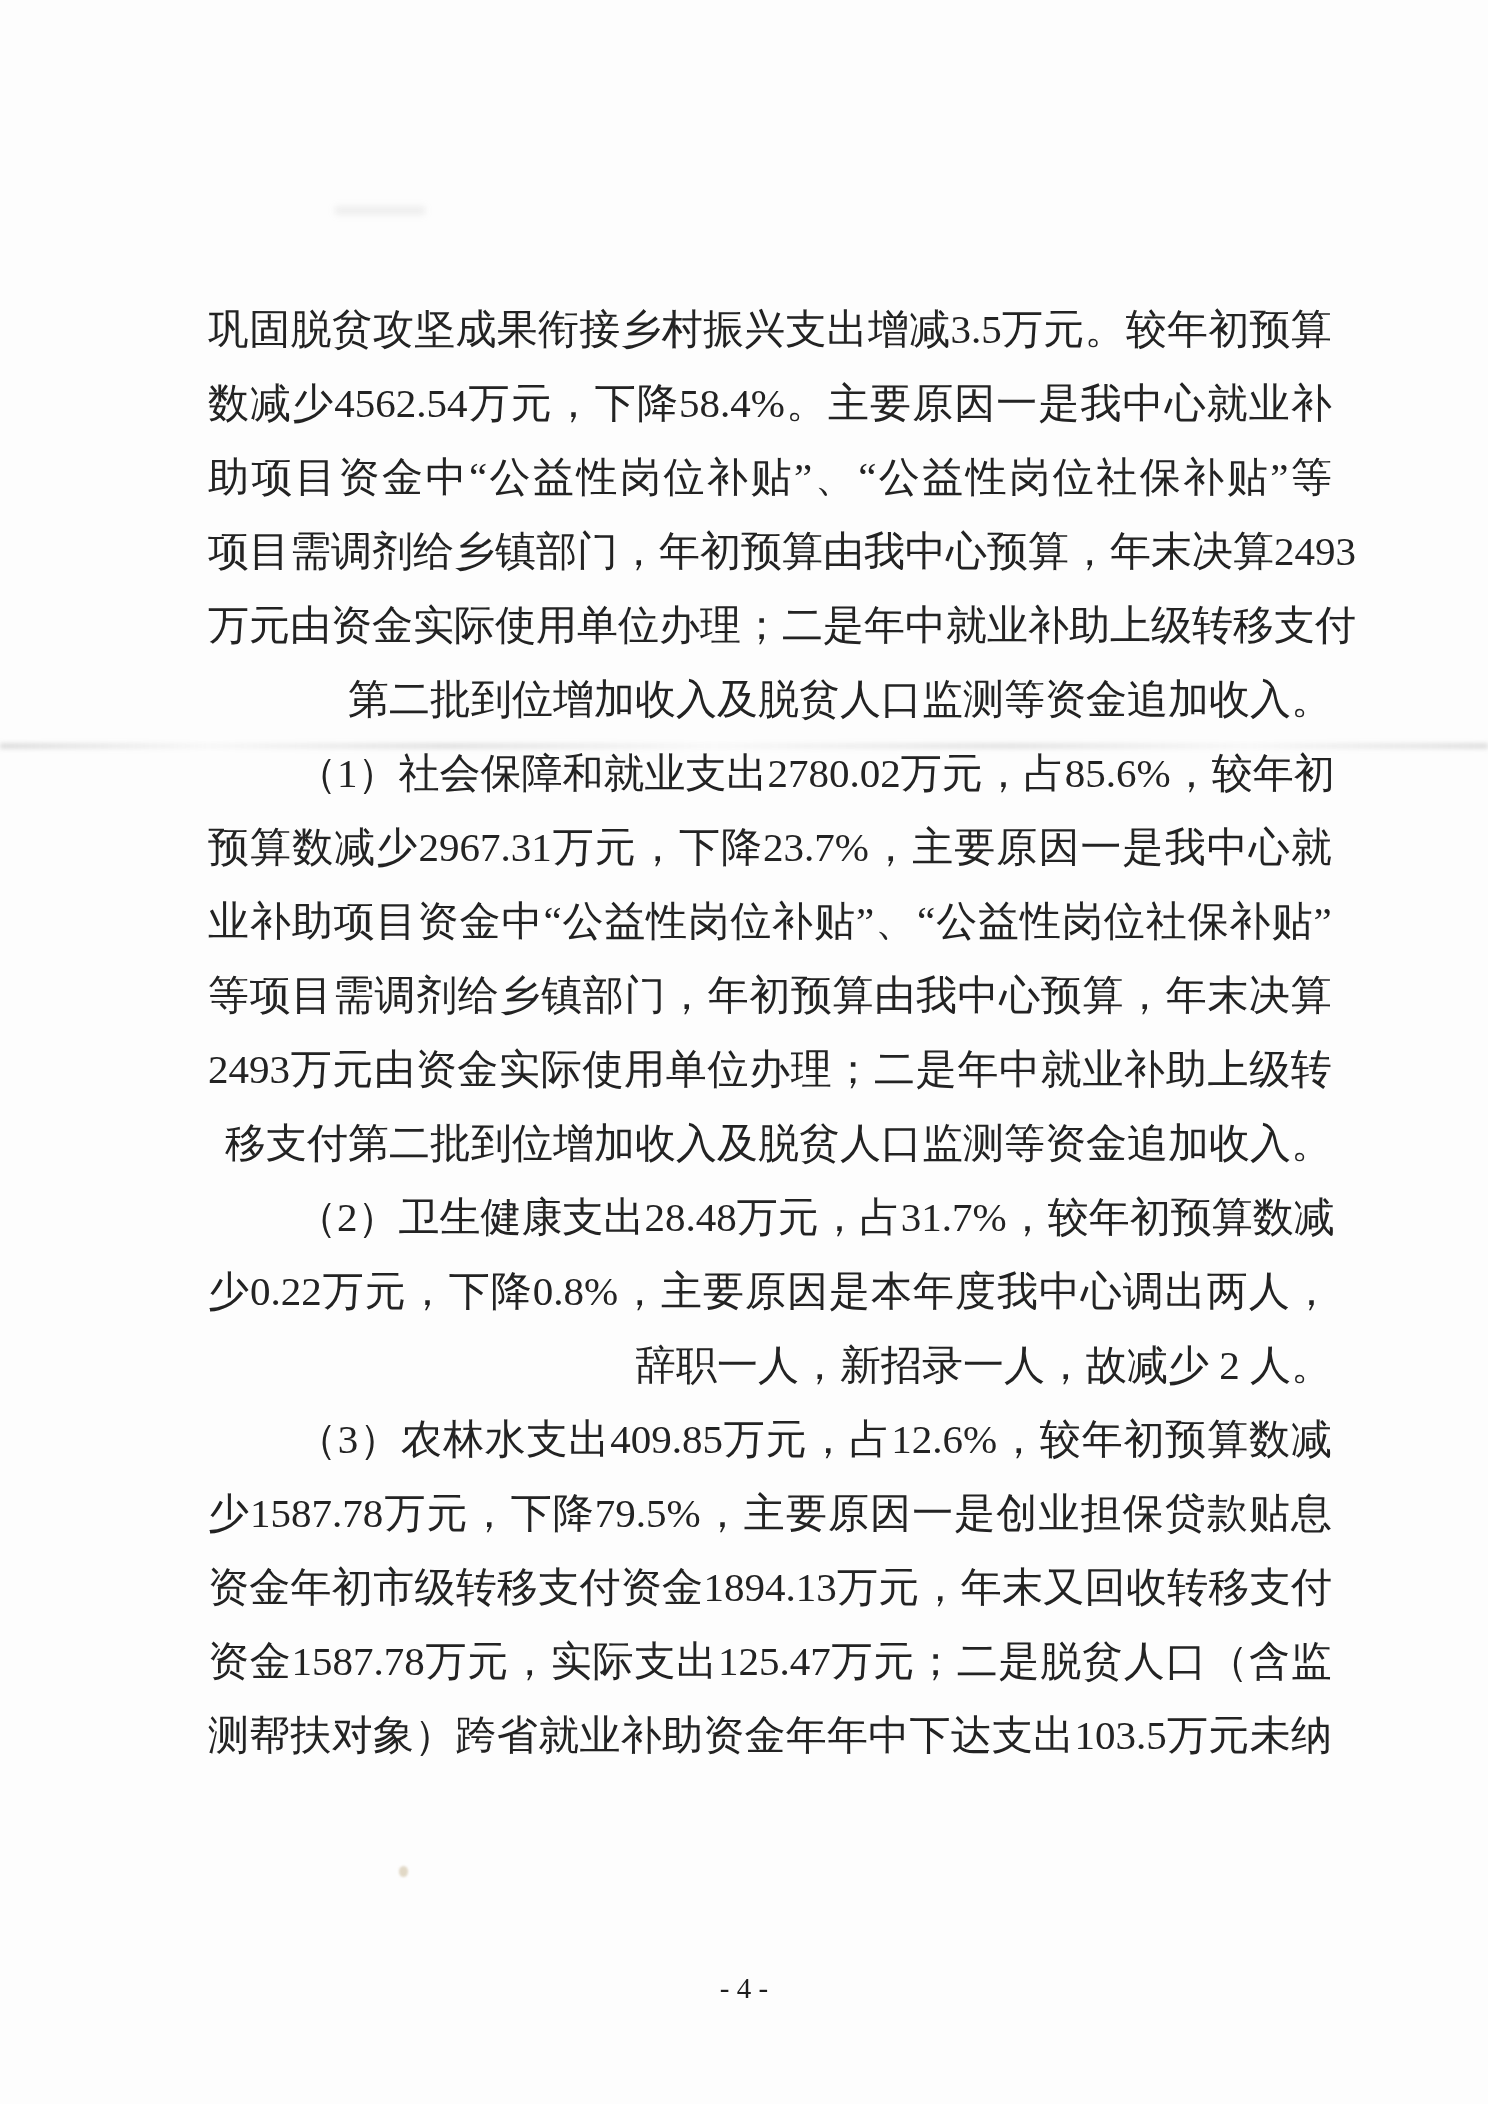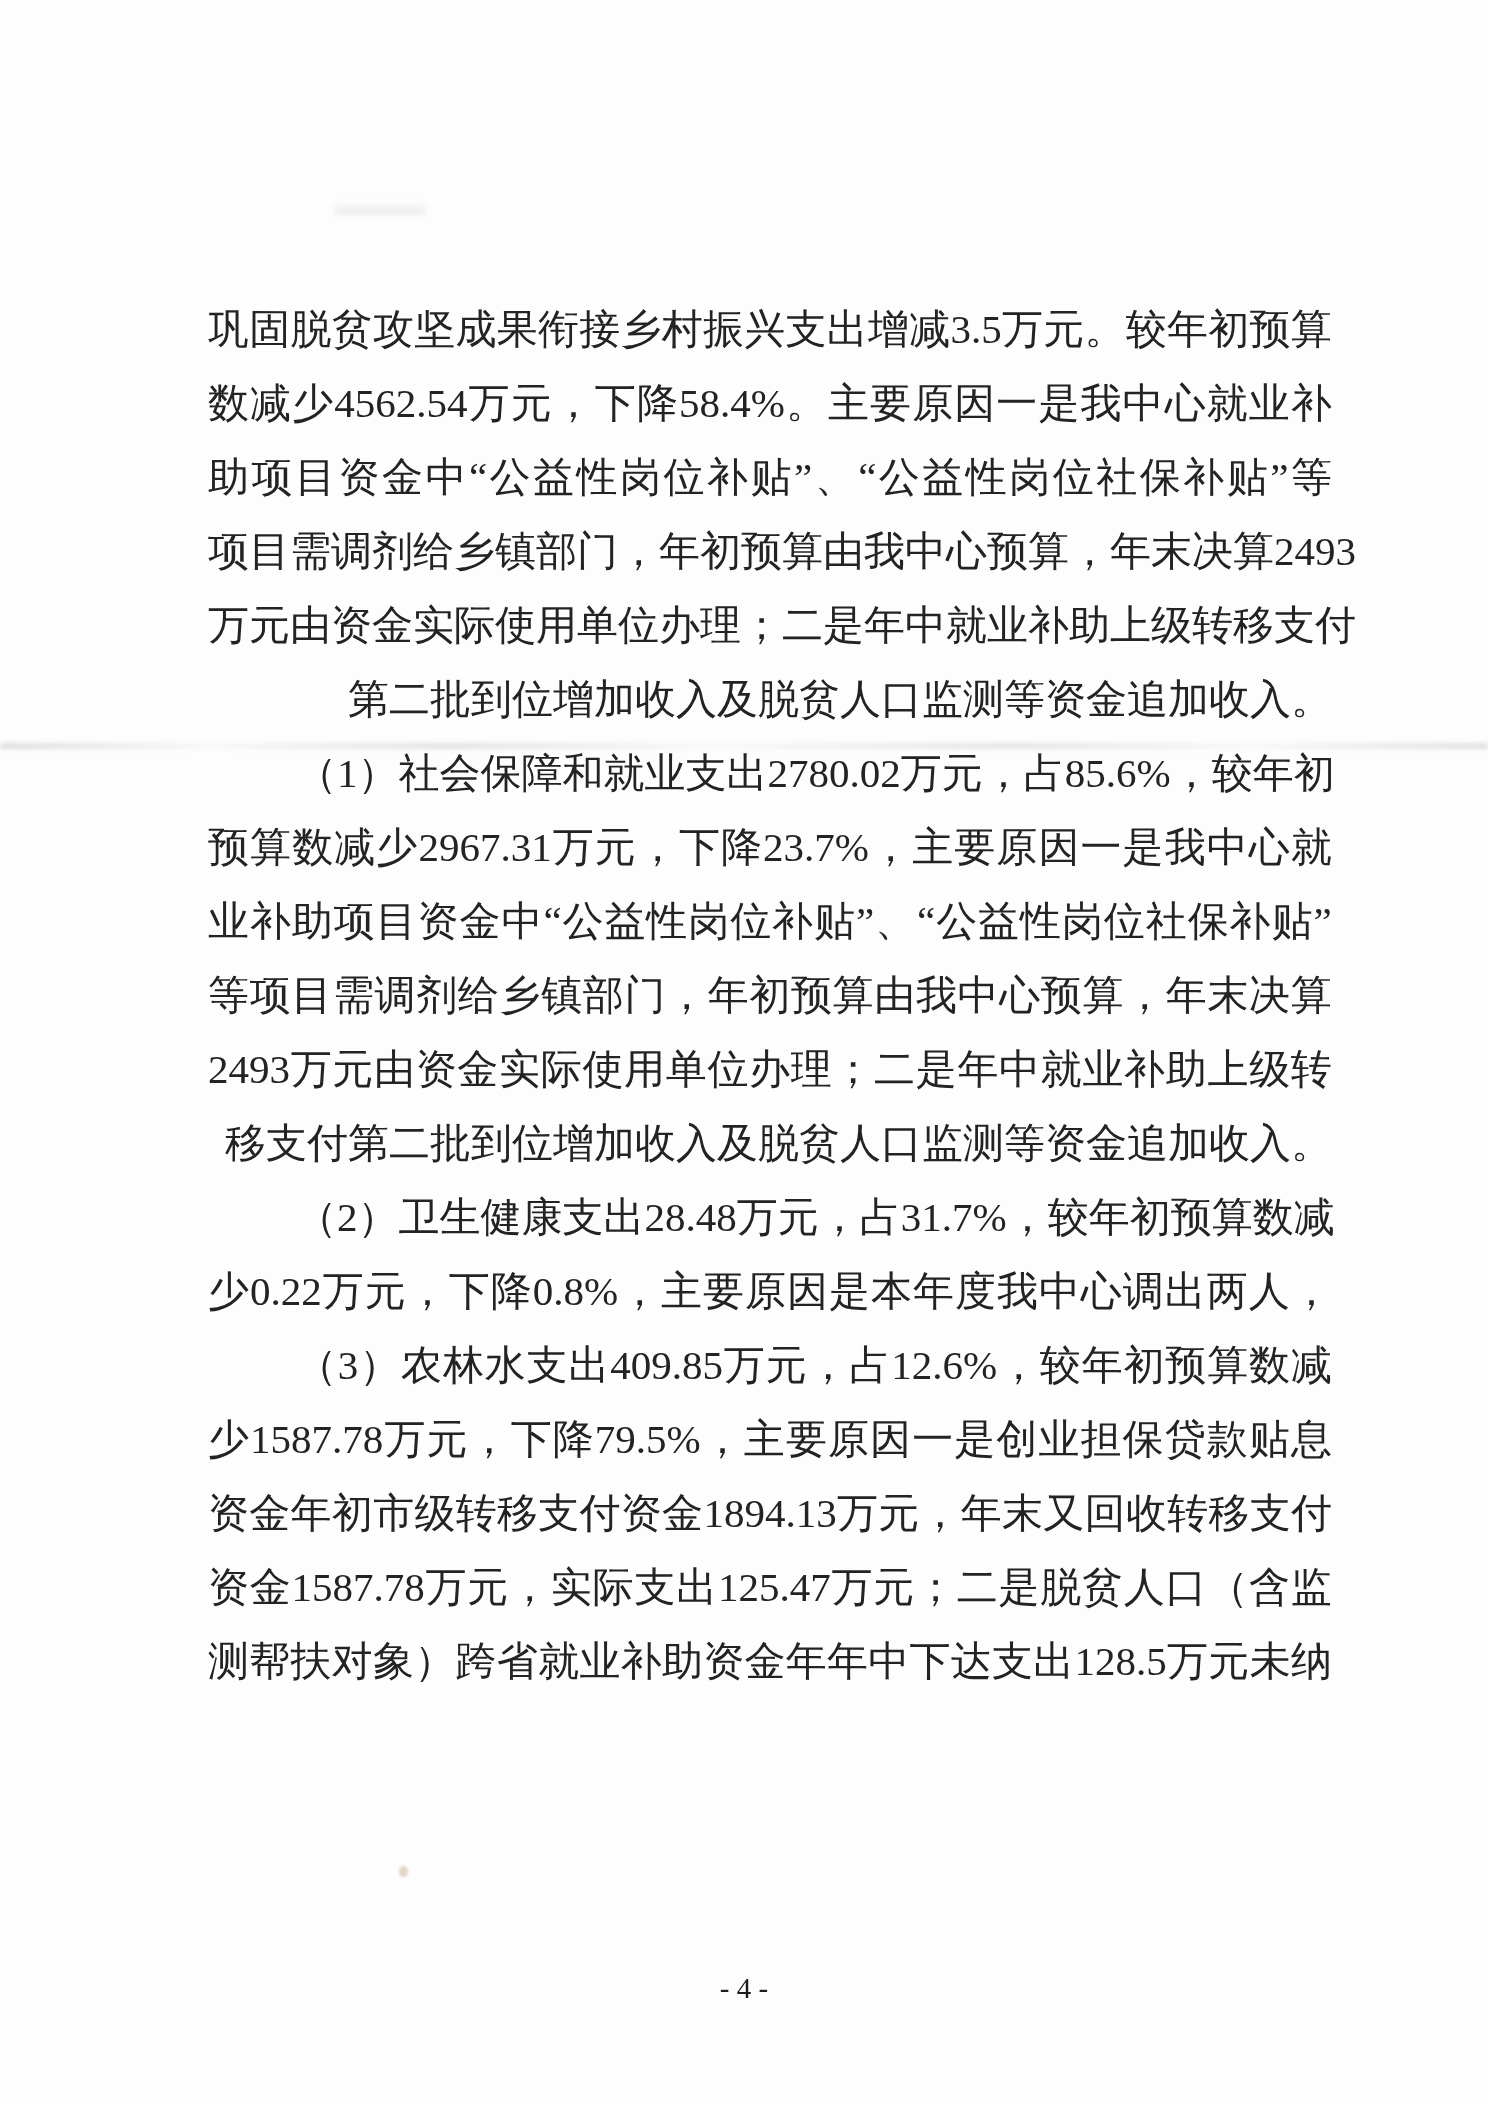--- a/index.html
+++ b/index.html
@@ -426,20 +426,21 @@
         <span>度</span>
         <span>我</span>
         <span>中</span>
         <span>心</span>
         <span>调</span>
         <span>出</span>
         <span>两</span>
         <span>人</span>
         <span>，</span>
       </div>
+      <div class="line plain">辞职一人，新招录一人，故减少 2 人。</div>
       <div class="line justify indent">
         <span>（</span>
         <span>3</span>
         <span>）</span>
         <span>农</span>
         <span>林</span>
         <span>水</span>
         <span>支</span>
         <span>出</span>
         <span>409.85</span>
@@ -549,21 +550,21 @@
         <span>助</span>
         <span>资</span>
         <span>金</span>
         <span>年</span>
         <span>年</span>
         <span>中</span>
         <span>下</span>
         <span>达</span>
         <span>支</span>
         <span>出</span>
-        <span>128.5</span>
+        <span>103.5</span>
         <span>万</span>
         <span>元</span>
         <span>未</span>
         <span>纳</span>
       </div>
     </div>
 
   <div class="footer">- 4 -</div>
 </div>
 

